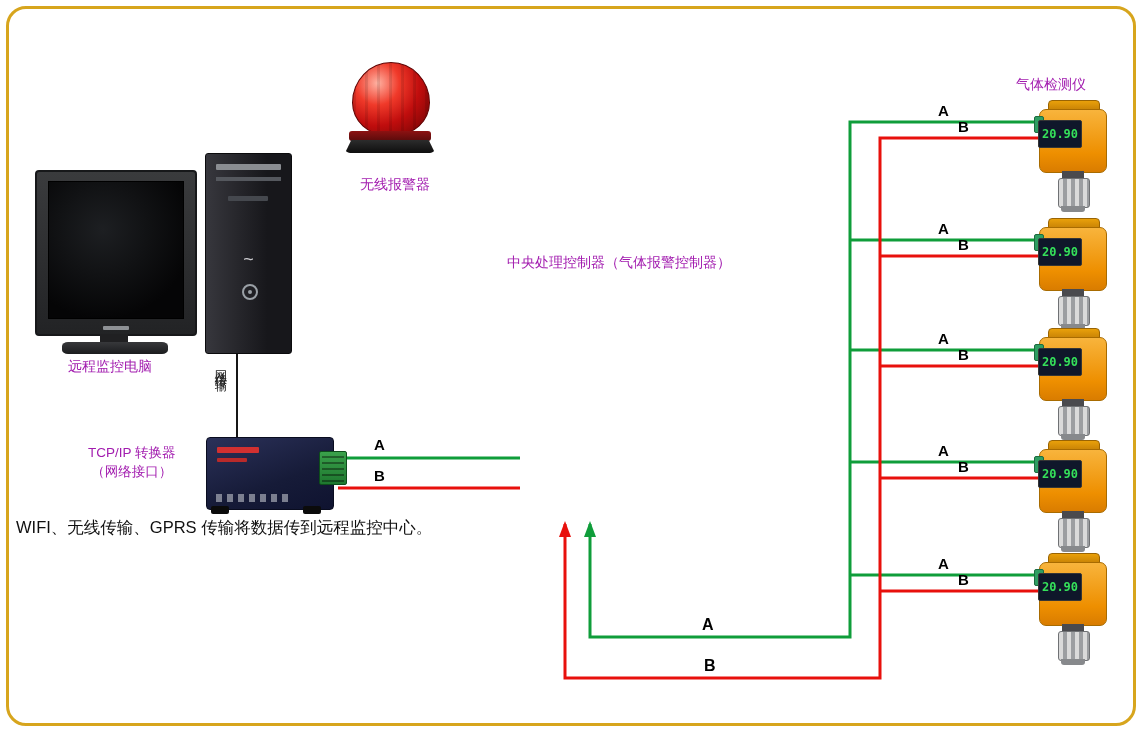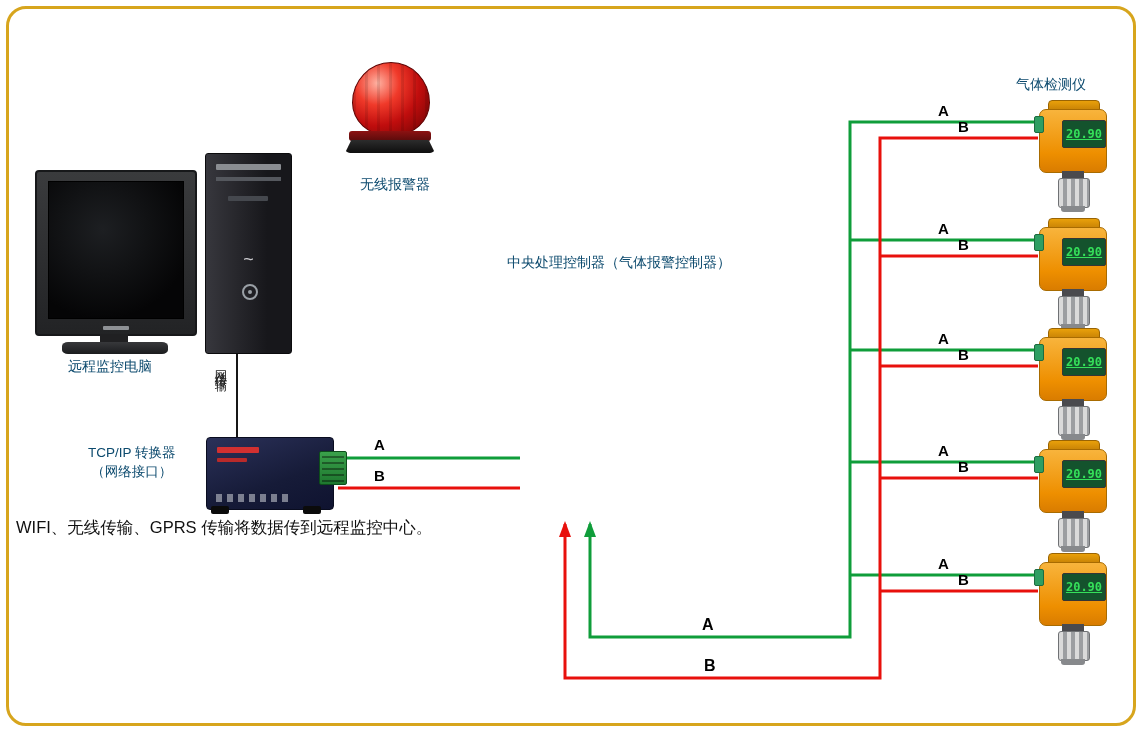--- a/index.html
+++ b/index.html
@@ -3,21 +3,21 @@
 <meta charset="utf-8">
 <style>
   html,body{margin:0;padding:0;background:#fff;}
   #canvas{
     position:relative;width:1142px;height:732px;background:#ffffff;overflow:hidden;
     font-family:"Liberation Sans","DejaVu Sans",sans-serif;color:#111;
   }
   #frame{position:absolute;inset:6px;border:3px solid #d7a51d;border-radius:20px;pointer-events:none;z-index:0;}
   #wires{position:absolute;left:0;top:0;z-index:1;}
   .dev{position:absolute;z-index:2;}
-  .lbl{position:absolute;z-index:3;font-size:14px;color:#0c4a6e;white-space:nowrap;}
+  .lbl{position:absolute;z-index:3;font-size:14px;color:#a21caf;white-space:nowrap;}
   .wl{position:absolute;z-index:3;font-weight:700;font-size:15px;color:#000;}
   .wl-lg{font-size:16px;}
 
   
   .monitor-frame{left:35px;top:170px;width:158px;height:162px;background:linear-gradient(#3a3b3d,#222325);border:2px solid #17181a;border-radius:4px;}
   .monitor-screen{position:absolute;left:11px;top:9px;right:11px;bottom:15px;background:radial-gradient(circle at 40% 35%,#1d1f22,#050506 75%);border:1px solid #000;}
   .monitor-badge{position:absolute;left:50%;bottom:4px;width:26px;height:4px;margin-left:-13px;background:#8d9094;border-radius:1px;}
   .monitor-neck{left:100px;top:334px;width:28px;height:9px;background:#202022;}
   .monitor-base{left:62px;top:342px;width:106px;height:12px;background:linear-gradient(#37383b,#1b1c1e);border-radius:6px/4px;}
 
@@ -71,22 +71,22 @@
   .key{width:13px;height:8px;background:linear-gradient(#7d8aa0,#4d5768);border:1px solid #20262e;border-radius:2px;}
   .ctrl-keyhole{position:absolute;left:50%;top:138px;width:12px;height:12px;margin-left:-6px;border-radius:50%;background:#0f1113;border:1px solid #000;}
   .ctrl-keyhole::after{content:"";position:absolute;left:5px;top:3px;width:2px;height:6px;background:#3a3d40;}
   .ctrl-model{position:absolute;left:0;bottom:12px;width:100%;text-align:center;color:#efede2;font-weight:700;font-size:13px;letter-spacing:1px;}
 
   
   .detector{left:1038px;width:70px;height:112px;}
   .det-cap{position:absolute;left:10px;top:0;width:50px;height:10px;background:linear-gradient(#e9a00a,#c47f05);border:1px solid #9a6403;border-radius:4px 4px 0 0;}
   .det-body{position:absolute;left:1px;top:9px;width:66px;height:62px;background:linear-gradient(#f8b43c,#ee8f00 70%,#d97c00);border:1px solid #a86b00;border-radius:7px;}
   .det-conn{position:absolute;left:-4px;top:16px;width:8px;height:15px;background:#2f9e62;border:1px solid #1d6b40;border-radius:2px;}
-  .det-screen{position:absolute;left:24px;top:20px;width:42px;height:26px;background:#14532d;border:1px solid #353535;border-radius:2px;
-    color:#35e05a;font:700 12px "DejaVu Sans Mono",monospace;display:flex;align-items:center;justify-content:center;text-decoration:underline;}
+  .det-screen{position:absolute;left:0;top:20px;width:42px;height:26px;background:#0f172a;border:1px solid #353535;border-radius:2px;
+    color:#35e05a;font:700 12px "DejaVu Sans Mono",monospace;display:flex;align-items:center;justify-content:center;}
   .det-neck{position:absolute;left:24px;top:71px;width:22px;height:7px;background:#4a4a4e;}
   .det-sensor{position:absolute;left:20px;top:78px;width:30px;height:28px;border:1px solid #6f7174;border-radius:3px;
     background:repeating-linear-gradient(90deg,#dadada 0 4px,#9c9ea1 4px 8px);}
   .det-sensor-cap{position:absolute;left:23px;top:106px;width:24px;height:6px;background:#87898c;border-radius:0 0 3px 3px;}
 
   
   .vert{writing-mode:vertical-rl;letter-spacing:3px;font-size:12.5px;color:#222;}
   .tcp-lbl{left:88px;top:443px;text-align:center;font-size:13.5px;line-height:19px;}
 
   

